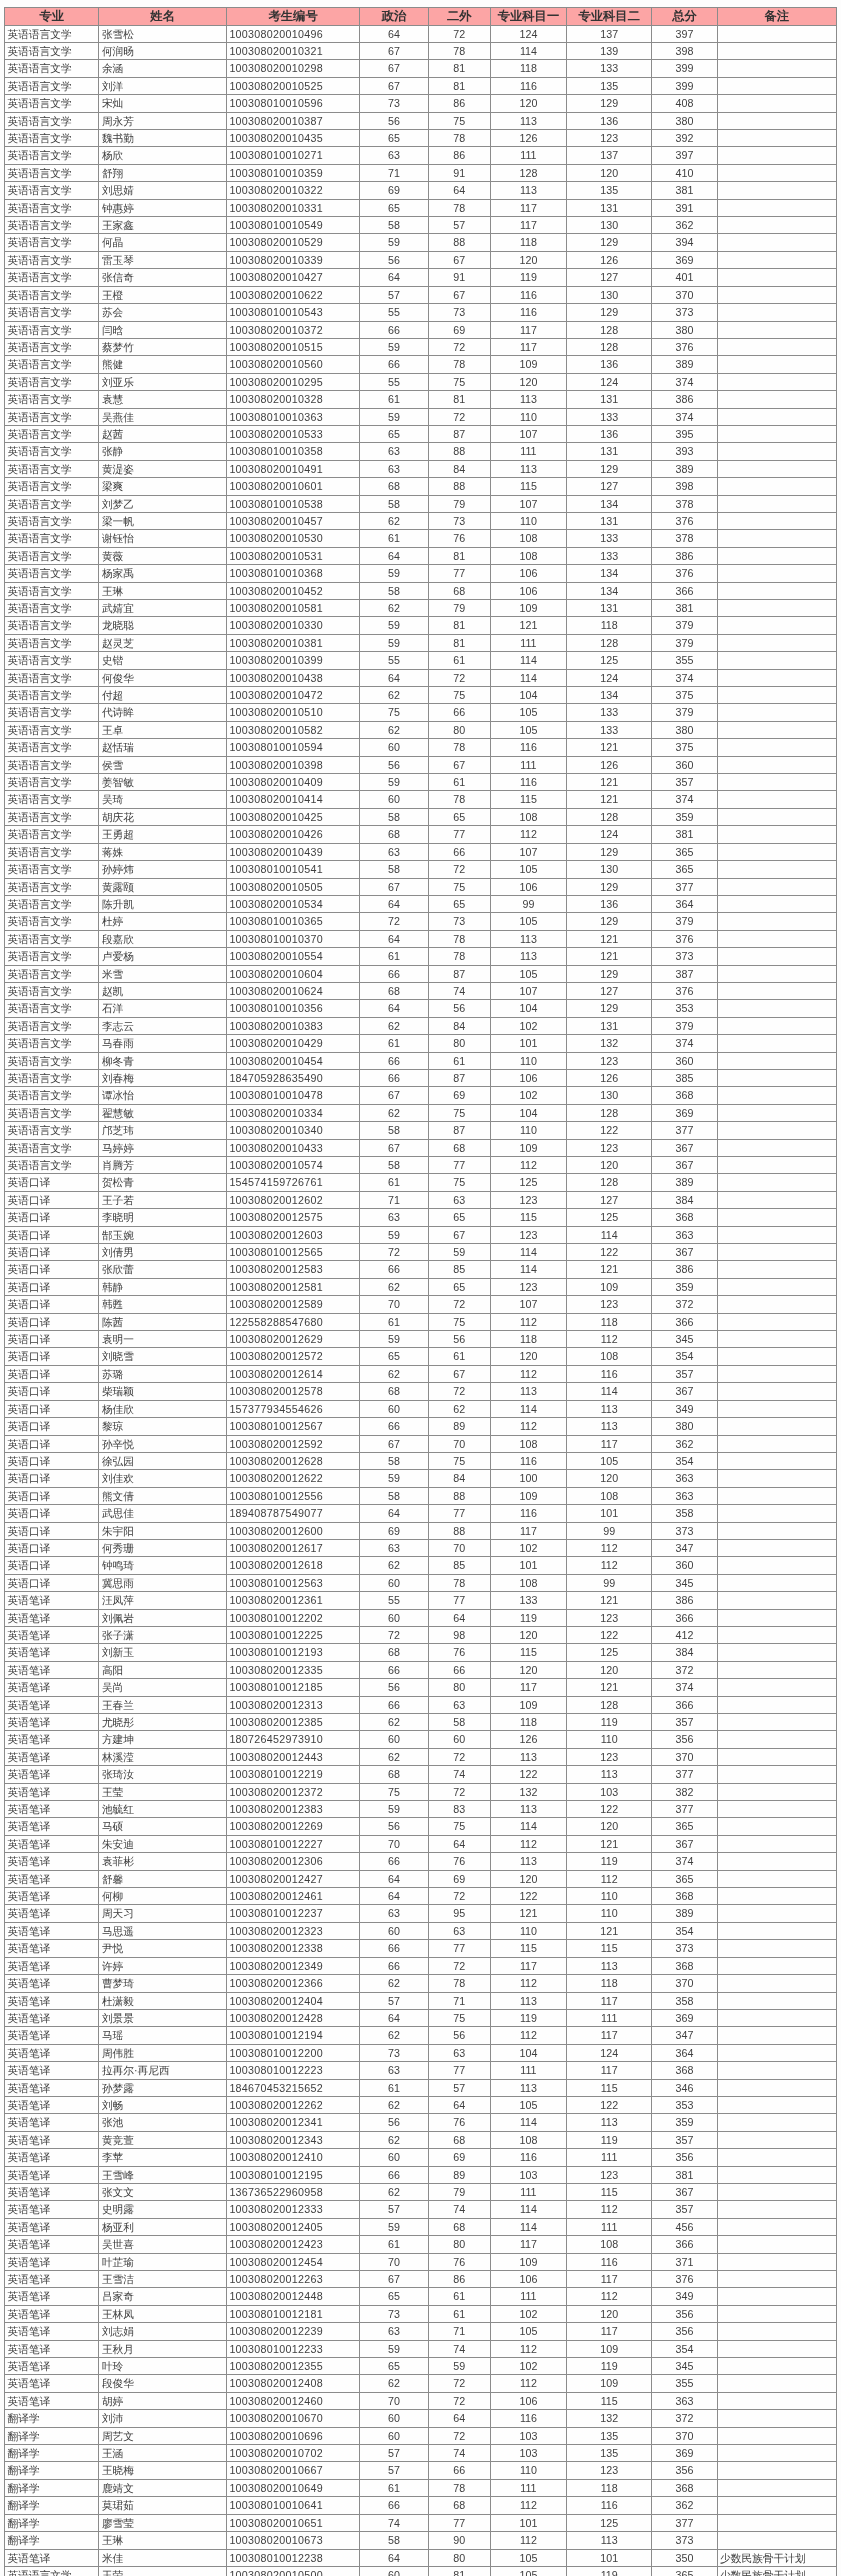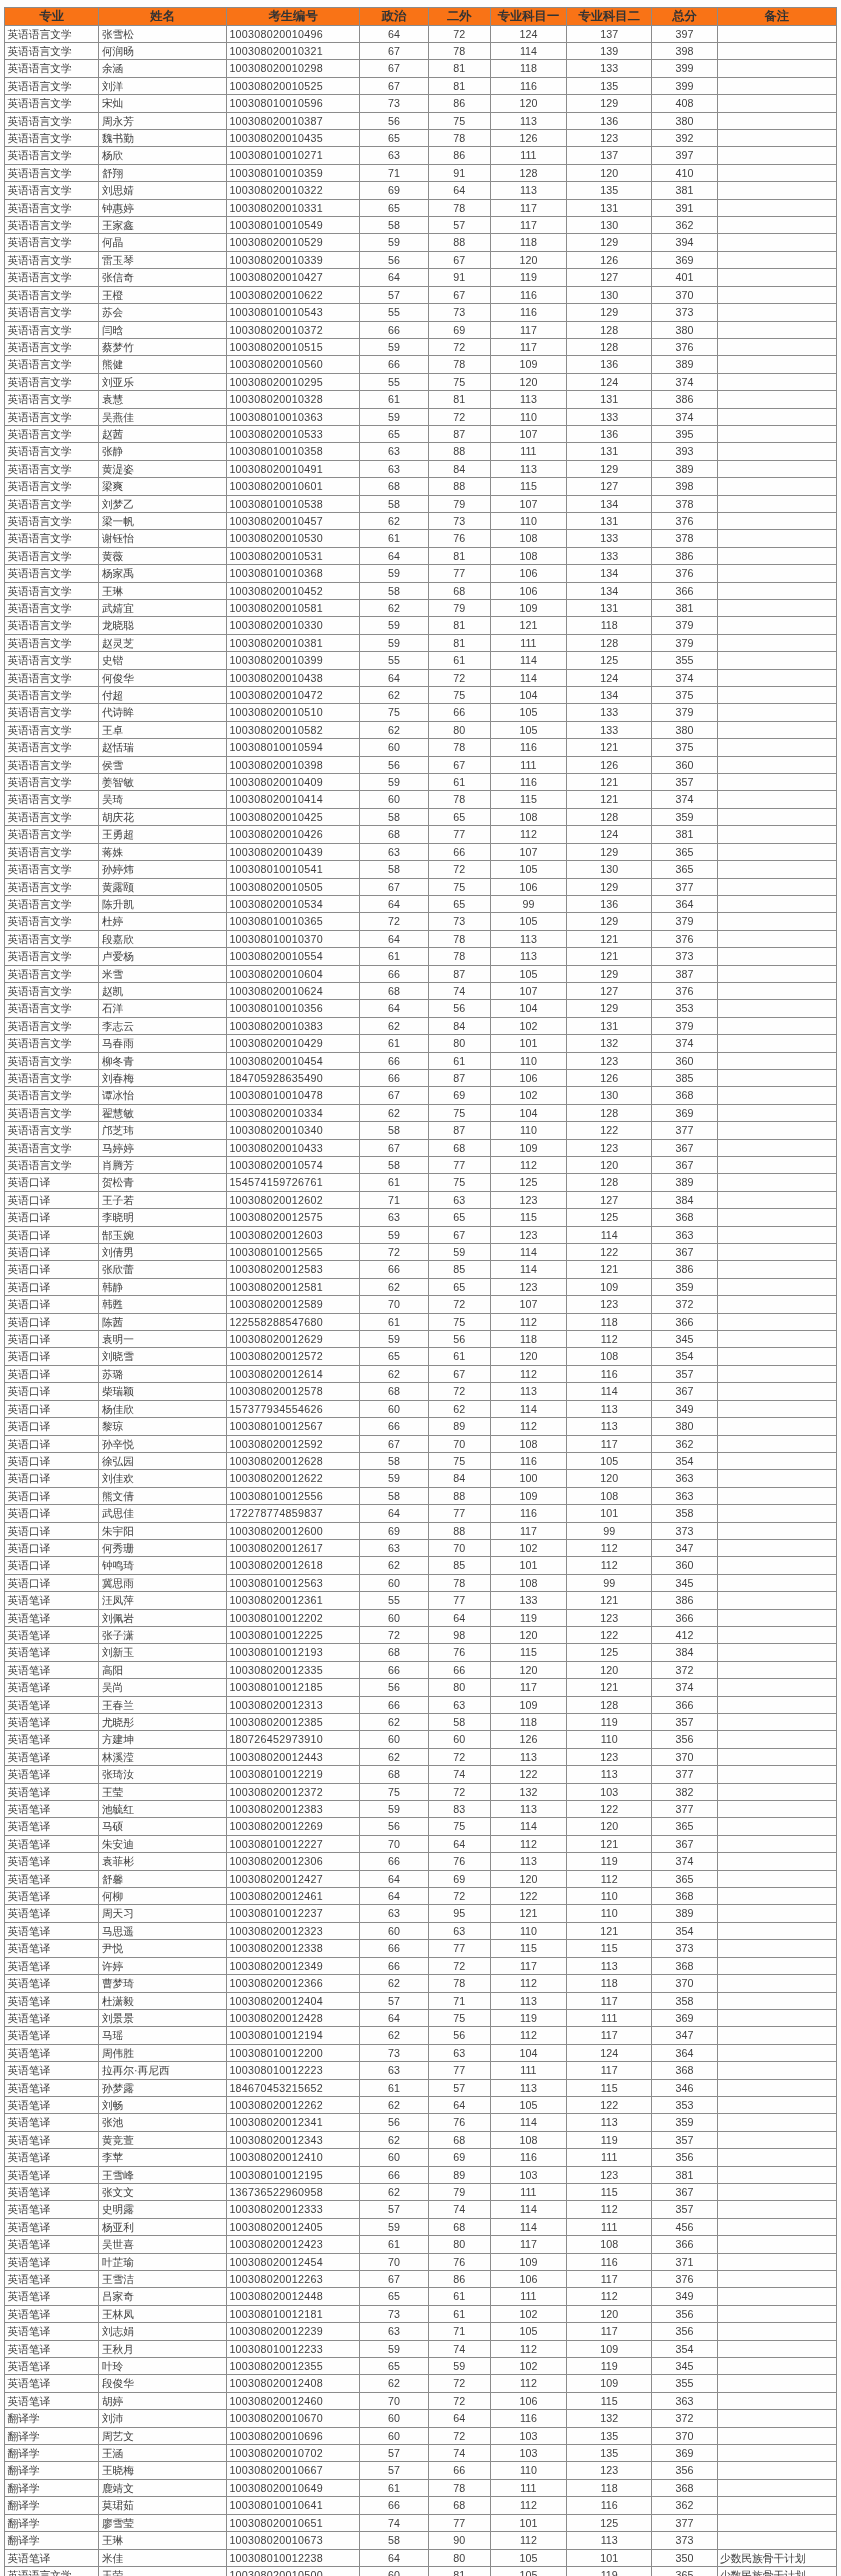--- a/index.html
+++ b/index.html
@@ -38,21 +38,21 @@
     white-space: nowrap;
     box-sizing: border-box;
   }
   table.score-table thead th {
     height: 15px;
     font-size: 12.3px;
     font-weight: bold;
     text-align: center;
     color: #333333;
     border-bottom: 1.6px solid #8b8b8b;
-    background: #f97316;
+    background: #fca5a5;
     padding: 0 1.6px;
   }
   table.score-table tbody td {
     height: 16.4px;
     line-height: 16.4px;
     font-size: 10.7px;
     padding: 0 2.5px;
   }
   td.cell-left   { text-align: left; }
   td.cell-id     { text-align: left; font-size: 11px; letter-spacing: 0.3px; color: #404040; }
@@ -1019,21 +1019,21 @@
           <td class="cell-score">58</td>
           <td class="cell-score">88</td>
           <td class="cell-score">109</td>
           <td class="cell-score">108</td>
           <td class="cell-score">363</td>
           <td class="cell-left">&nbsp;</td>
         </tr>
         <tr>
           <td class="cell-left">英语口译</td>
           <td class="cell-left">武思佳</td>
-          <td class="cell-id">172278774859837</td>
+          <td class="cell-id">189408787549077</td>
           <td class="cell-score">64</td>
           <td class="cell-score">77</td>
           <td class="cell-score">116</td>
           <td class="cell-score">101</td>
           <td class="cell-score">358</td>
           <td class="cell-left">&nbsp;</td>
         </tr>
         <tr>
           <td class="cell-left">英语口译</td>
           <td class="cell-left">朱宇阳</td>

